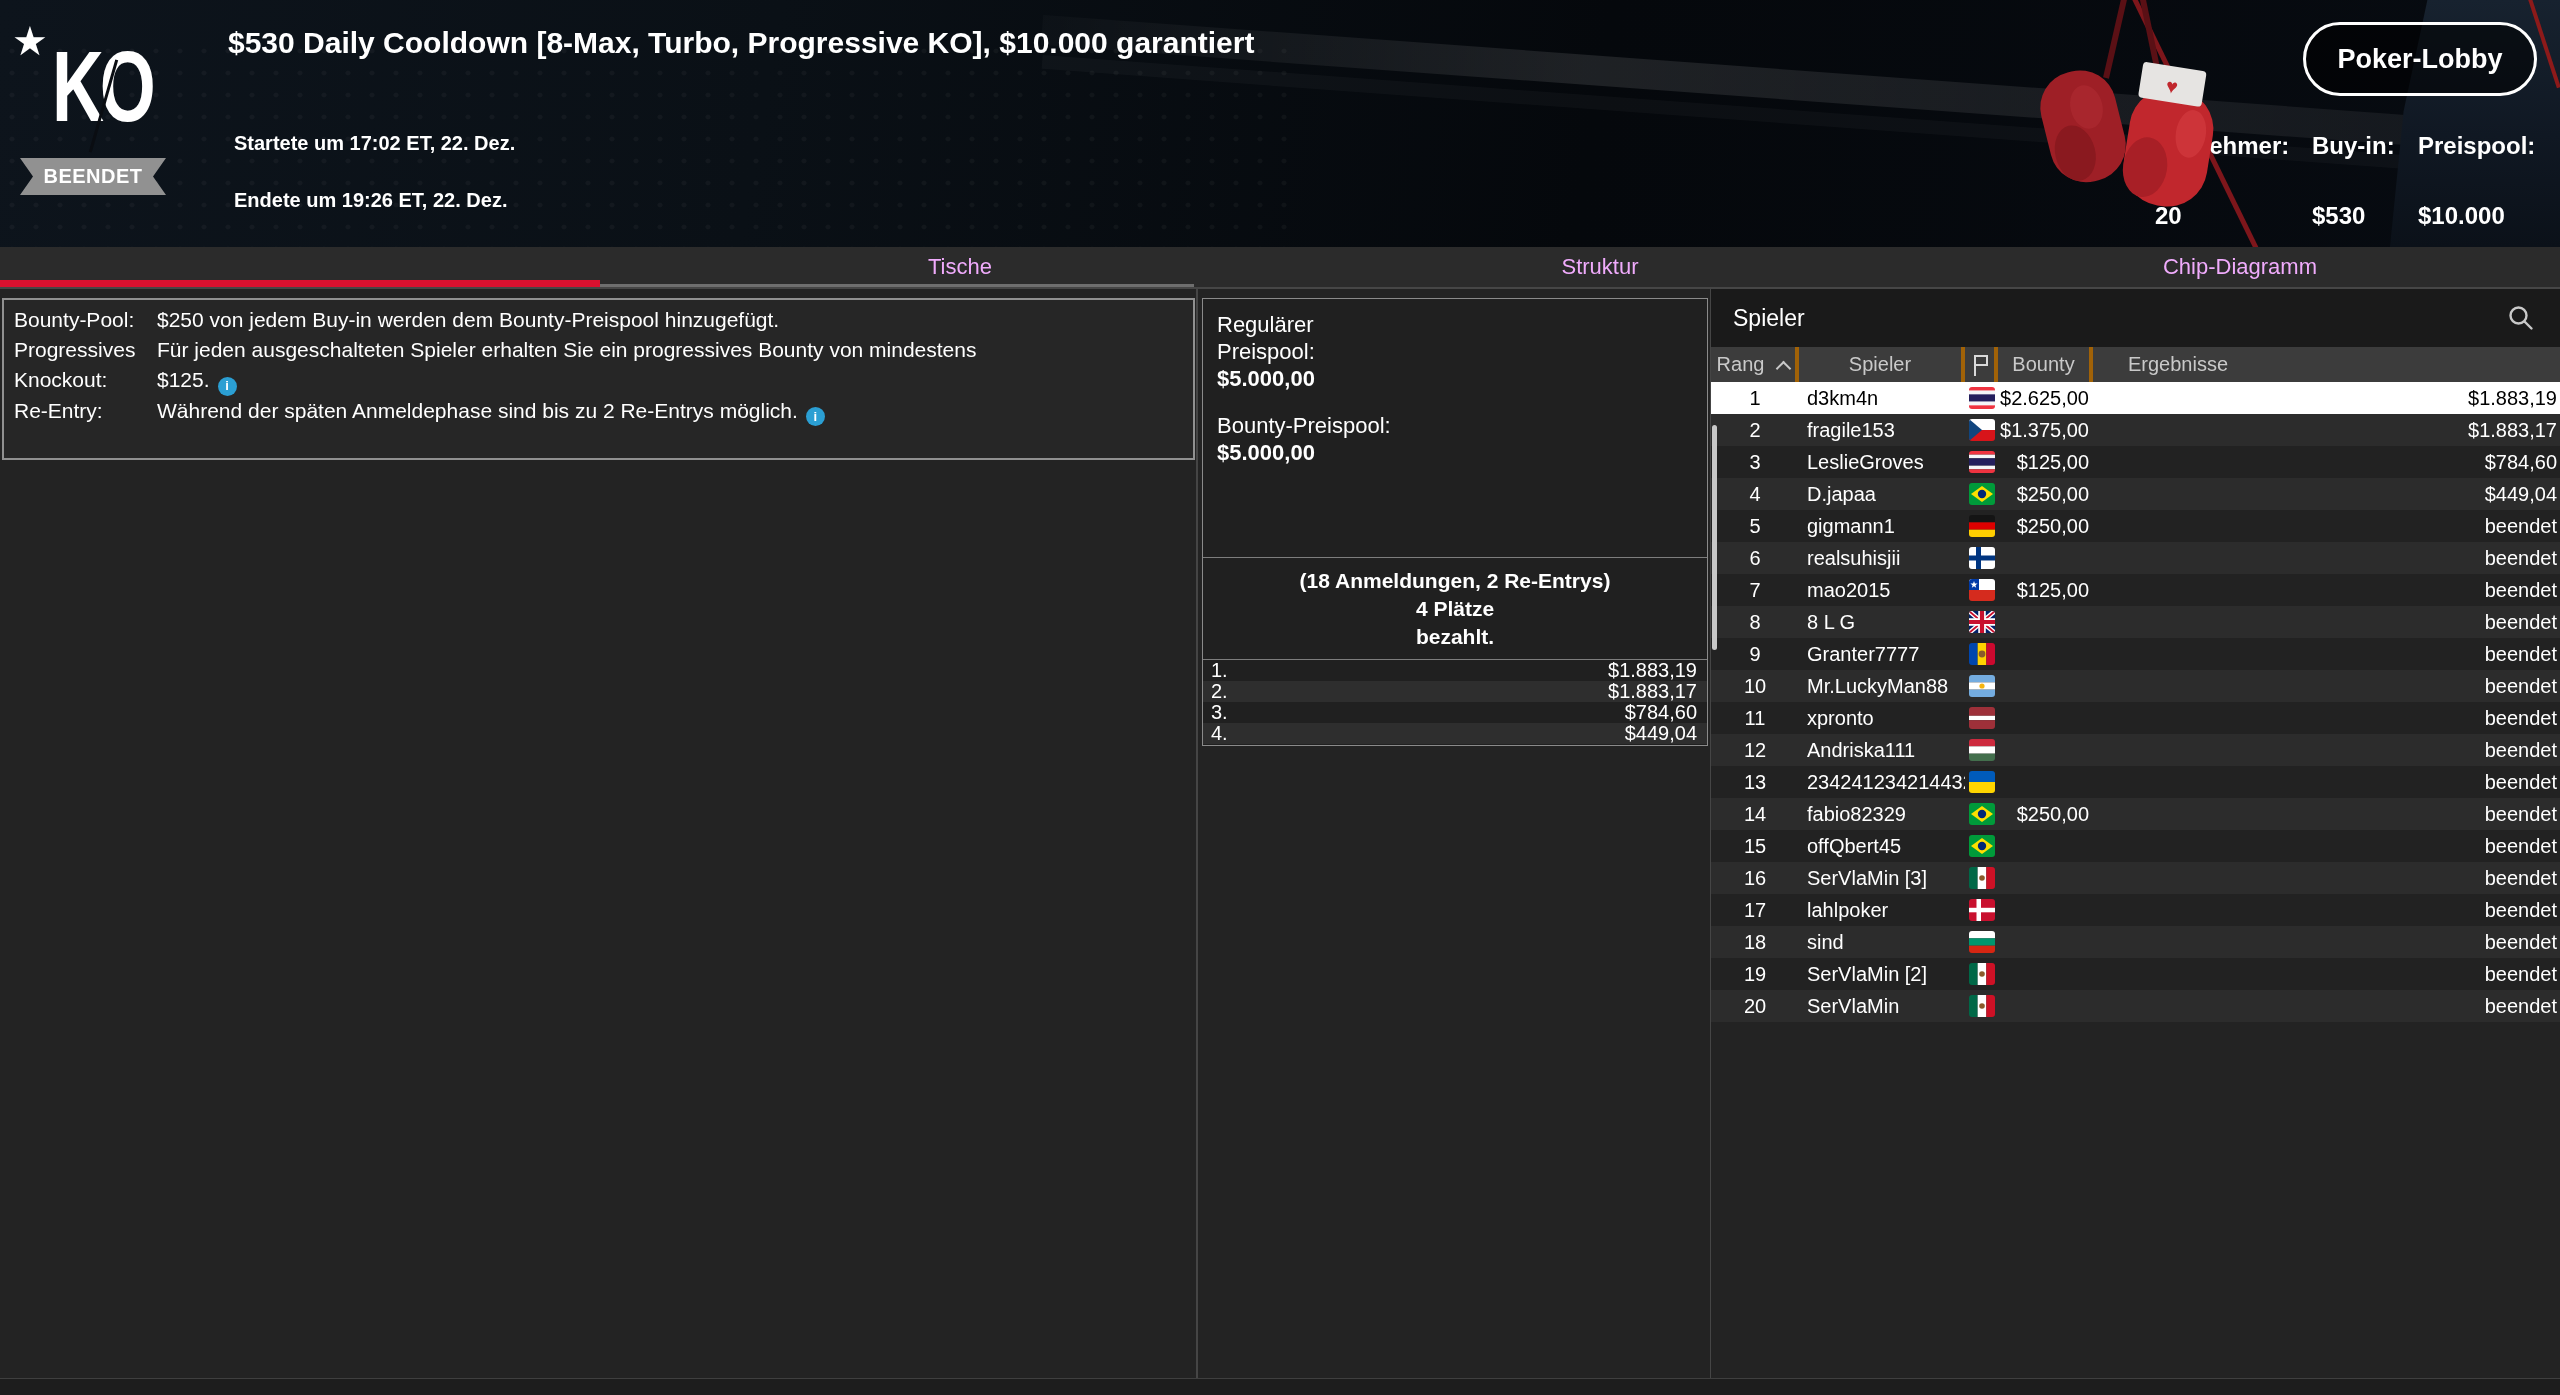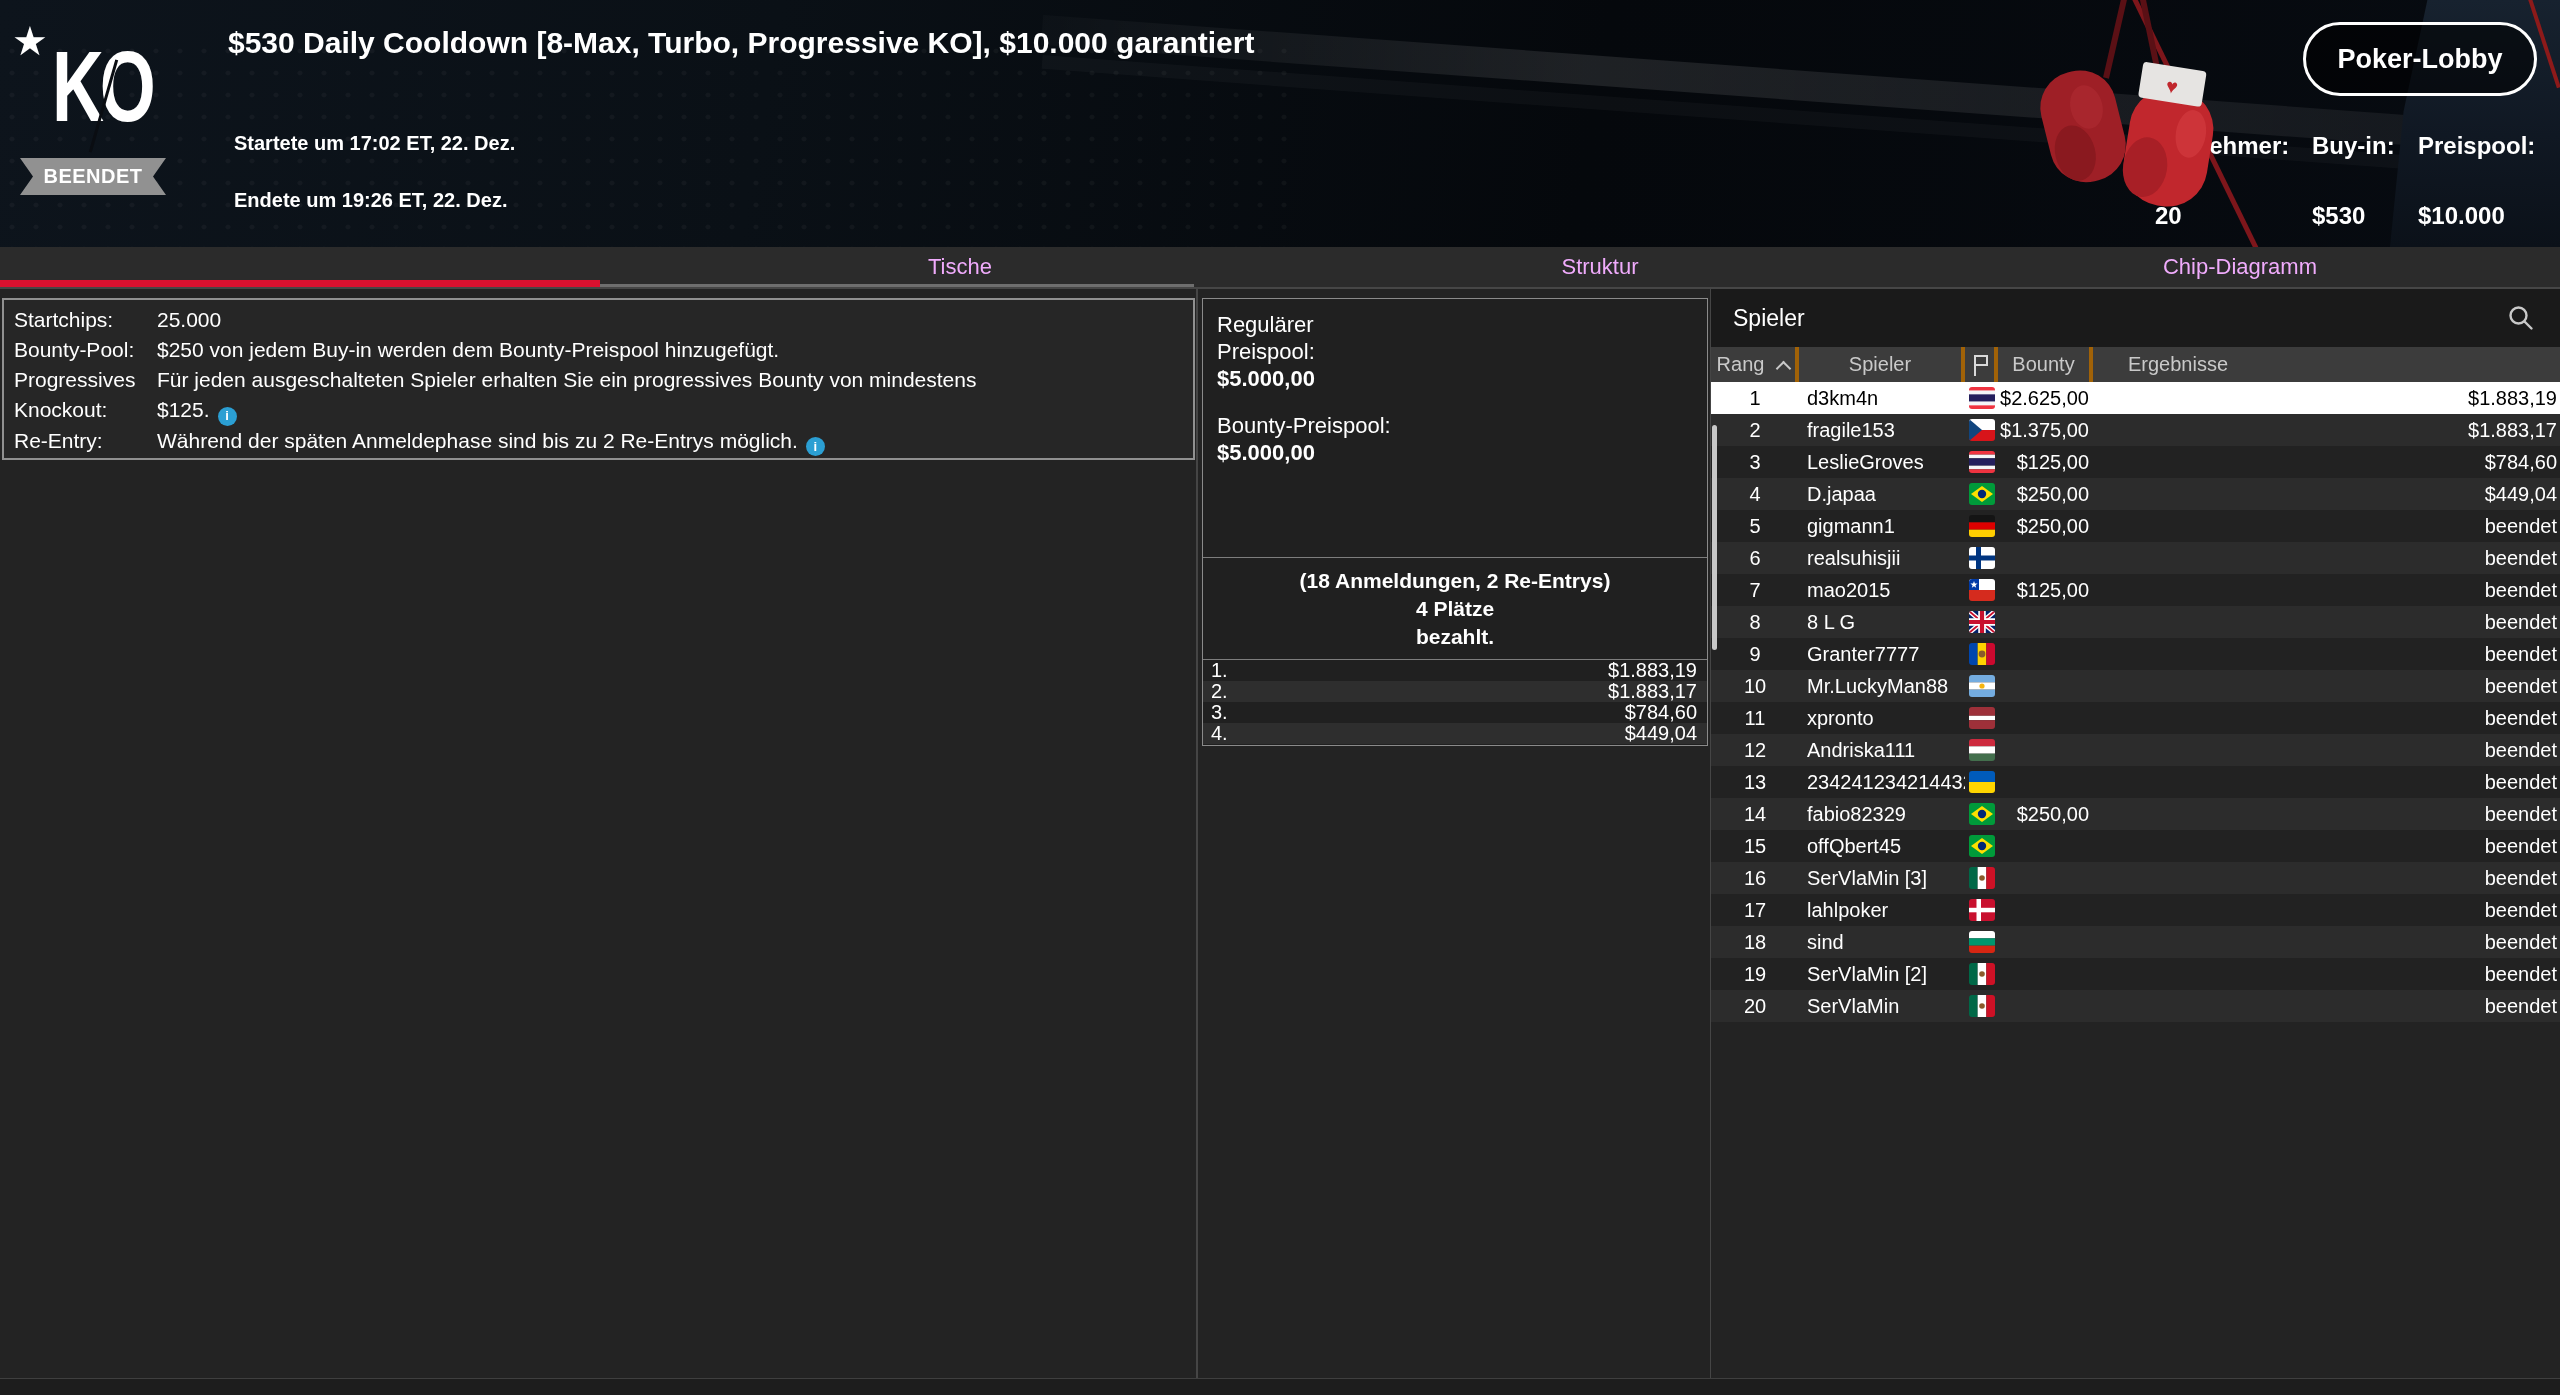--- a/index.html
+++ b/index.html
@@ -167,24 +167,20 @@
       <div class="tab">Chip-Diagramm</div>
       <div class="red-underline" id="redline" style="background: rgb(216, 17, 47);"></div>
   </nav>
 
   <div class="content-bg"></div>
   <div class="vdiv vdiv1"></div>
   <div class="vdiv vdiv2"></div>
 
   <section class="info-box" id="infobox">
       <div class="info-row">
-        <div class="lbl">Startchips:</div>
-        <div class="txt">25.000</div>
-      </div>
-      <div class="info-row">
         <div class="lbl">Bounty-Pool:</div>
         <div class="txt">$250 von jedem Buy-in werden dem Bounty-Preispool hinzugefügt.</div>
       </div>
       <div class="info-row">
         <div class="lbl">Progressives Knockout:</div>
         <div class="txt">Für jeden ausgeschalteten Spieler erhalten Sie ein progressives Bounty von mindestens
 $125.<span class="info-ico">i</span></div>
       </div>
       <div class="info-row">
         <div class="lbl">Re-Entry:</div>

